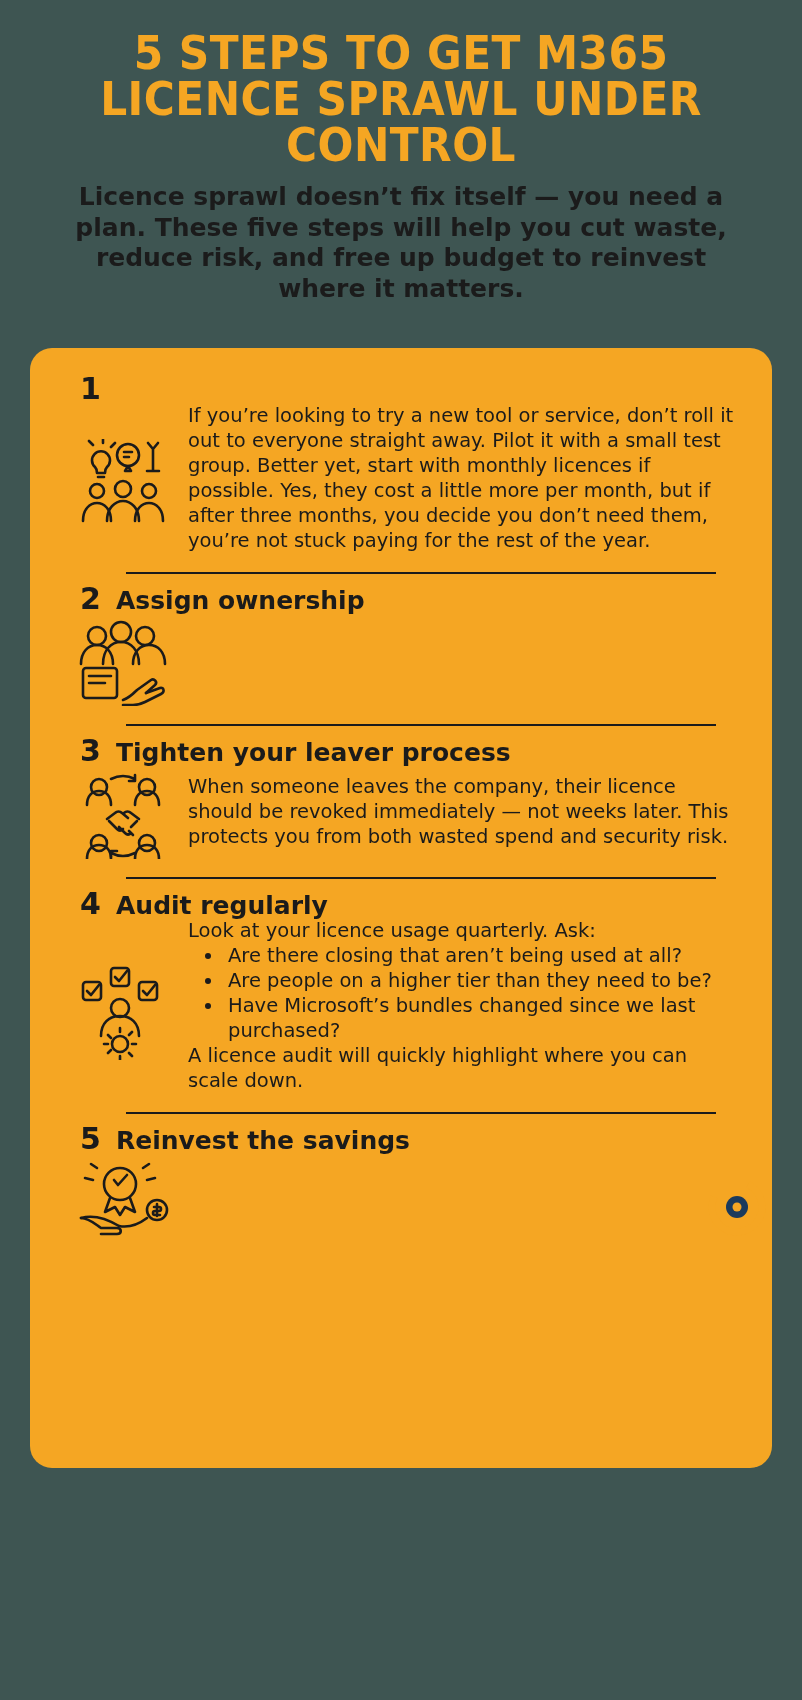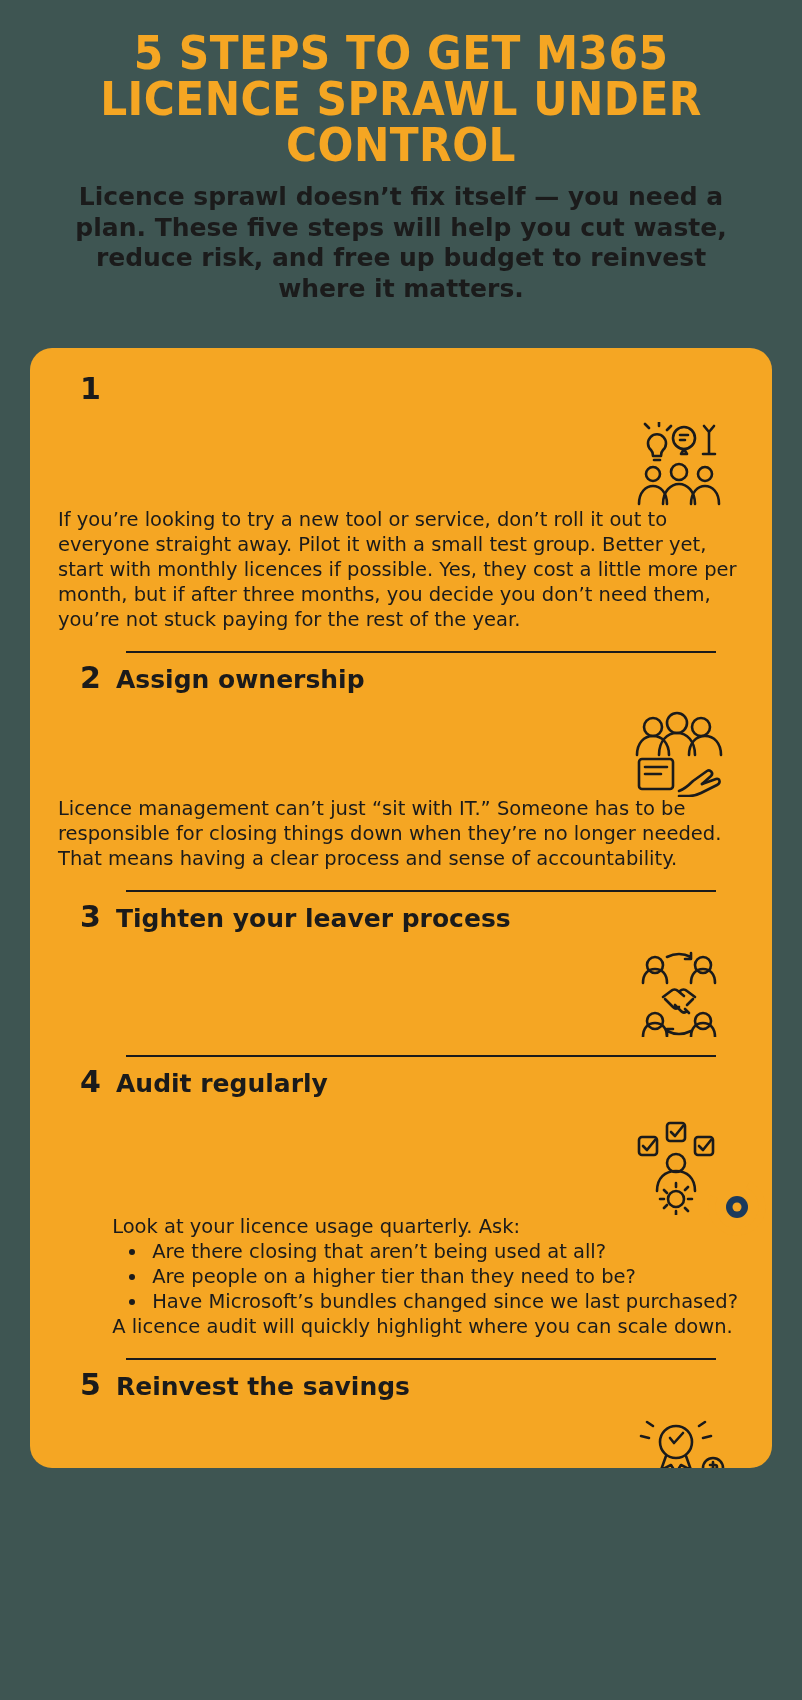--- a/index.html
+++ b/index.html
@@ -93,23 +93,22 @@
   .step-title {
     color: #1b1b1b;
     font-family: "DejaVu Sans", sans-serif;
     font-weight: bold;
     font-size: 25px;
     line-height: 1.1;
   }
 
   .step-body {
     display: flex;
-    align-items: flex-end;
-    margin-top: 12px;
-    flex-direction: column;
+    align-items: center;
+    margin-top: 0;
   }
   .icon-col {
     width: 130px;
     min-width: 130px;
     display: flex;
     align-items: center;
     justify-content: center;
     padding-top: 6px;
   }
   .text-col {
@@ -197,23 +196,20 @@
             <circle cx="48" cy="12" r="10"></circle>
             <circle cx="72" cy="16" r="9"></circle>
             <path d="M8 44 c0-12 7-19 16-19 s16 7 16 19"></path>
             <path d="M30 44 c0-14 8-22 18-22 s18 8 18 22"></path>
             <path d="M60 44 c0-12 7-19 16-19 s16 7 16 19"></path>
             <rect x="10" y="48" width="34" height="30" rx="3"></rect>
             <path d="M16 56 h22 M16 63 h16"></path>
             <path d="M50 80 c6-2 10-6 14-10 l14-10 c3-2 7 2 4 5 l-9 8"></path>
             <path d="M73 73 l14 -5 c4-1 5 4 1 6 l-16 8 c-4 2 -8 3 -12 3 h-10"></path>
           </svg>
-        </div>
-        <div class="text-col">
-          <p>Licence management can’t just “sit with IT.” Someone has to be responsible for closing things down when they’re no longer needed. That means having a clear process and sense of accountability.</p>
         </div>
       </div>
     </div>
 
     <div class="step">
       <div class="divider"></div>
       <div class="step-head">
         <span class="step-num">3</span>
         <span class="step-title">Tighten your leaver process</span>
       </div>
@@ -229,20 +225,23 @@
             <circle cx="74" cy="70" r="8"></circle>
             <path d="M62 86 c0-9 5-14 12-14 s12 5 12 14"></path>
             <path d="M38 6 c8-4 16-4 24 0 M62 2 l0 6 l-6 0"></path>
             <path d="M38 80 c8 4 16 4 24 0 M38 84 l0-6 l6 0"></path>
             <path d="M34 46 l8-6 c2-2 5-2 7 0 l6 5"></path>
             <path d="M66 46 l-8-6 c-2-2 -5-2 -7 0"></path>
             <path d="M36 48 l8 8 c2 2 4 2 6 0 M46 54 l6 6 c2 2 4 2 6 0 M56 58 l4 4"></path>
             <path d="M64 48 l-6 6"></path>
           </svg>
         </div>
+        <div class="text-col">
+          <p>When someone leaves the company, their licence should be revoked immediately — not weeks later. This protects you from both wasted spend and security risk.</p>
+        </div>
       </div>
     </div>
 
     <div class="step">
       <div class="divider"></div>
       <div class="step-head">
         <span class="step-num">4</span>
         <span class="step-title">Audit regularly</span>
       </div>
       <div class="step-body">

